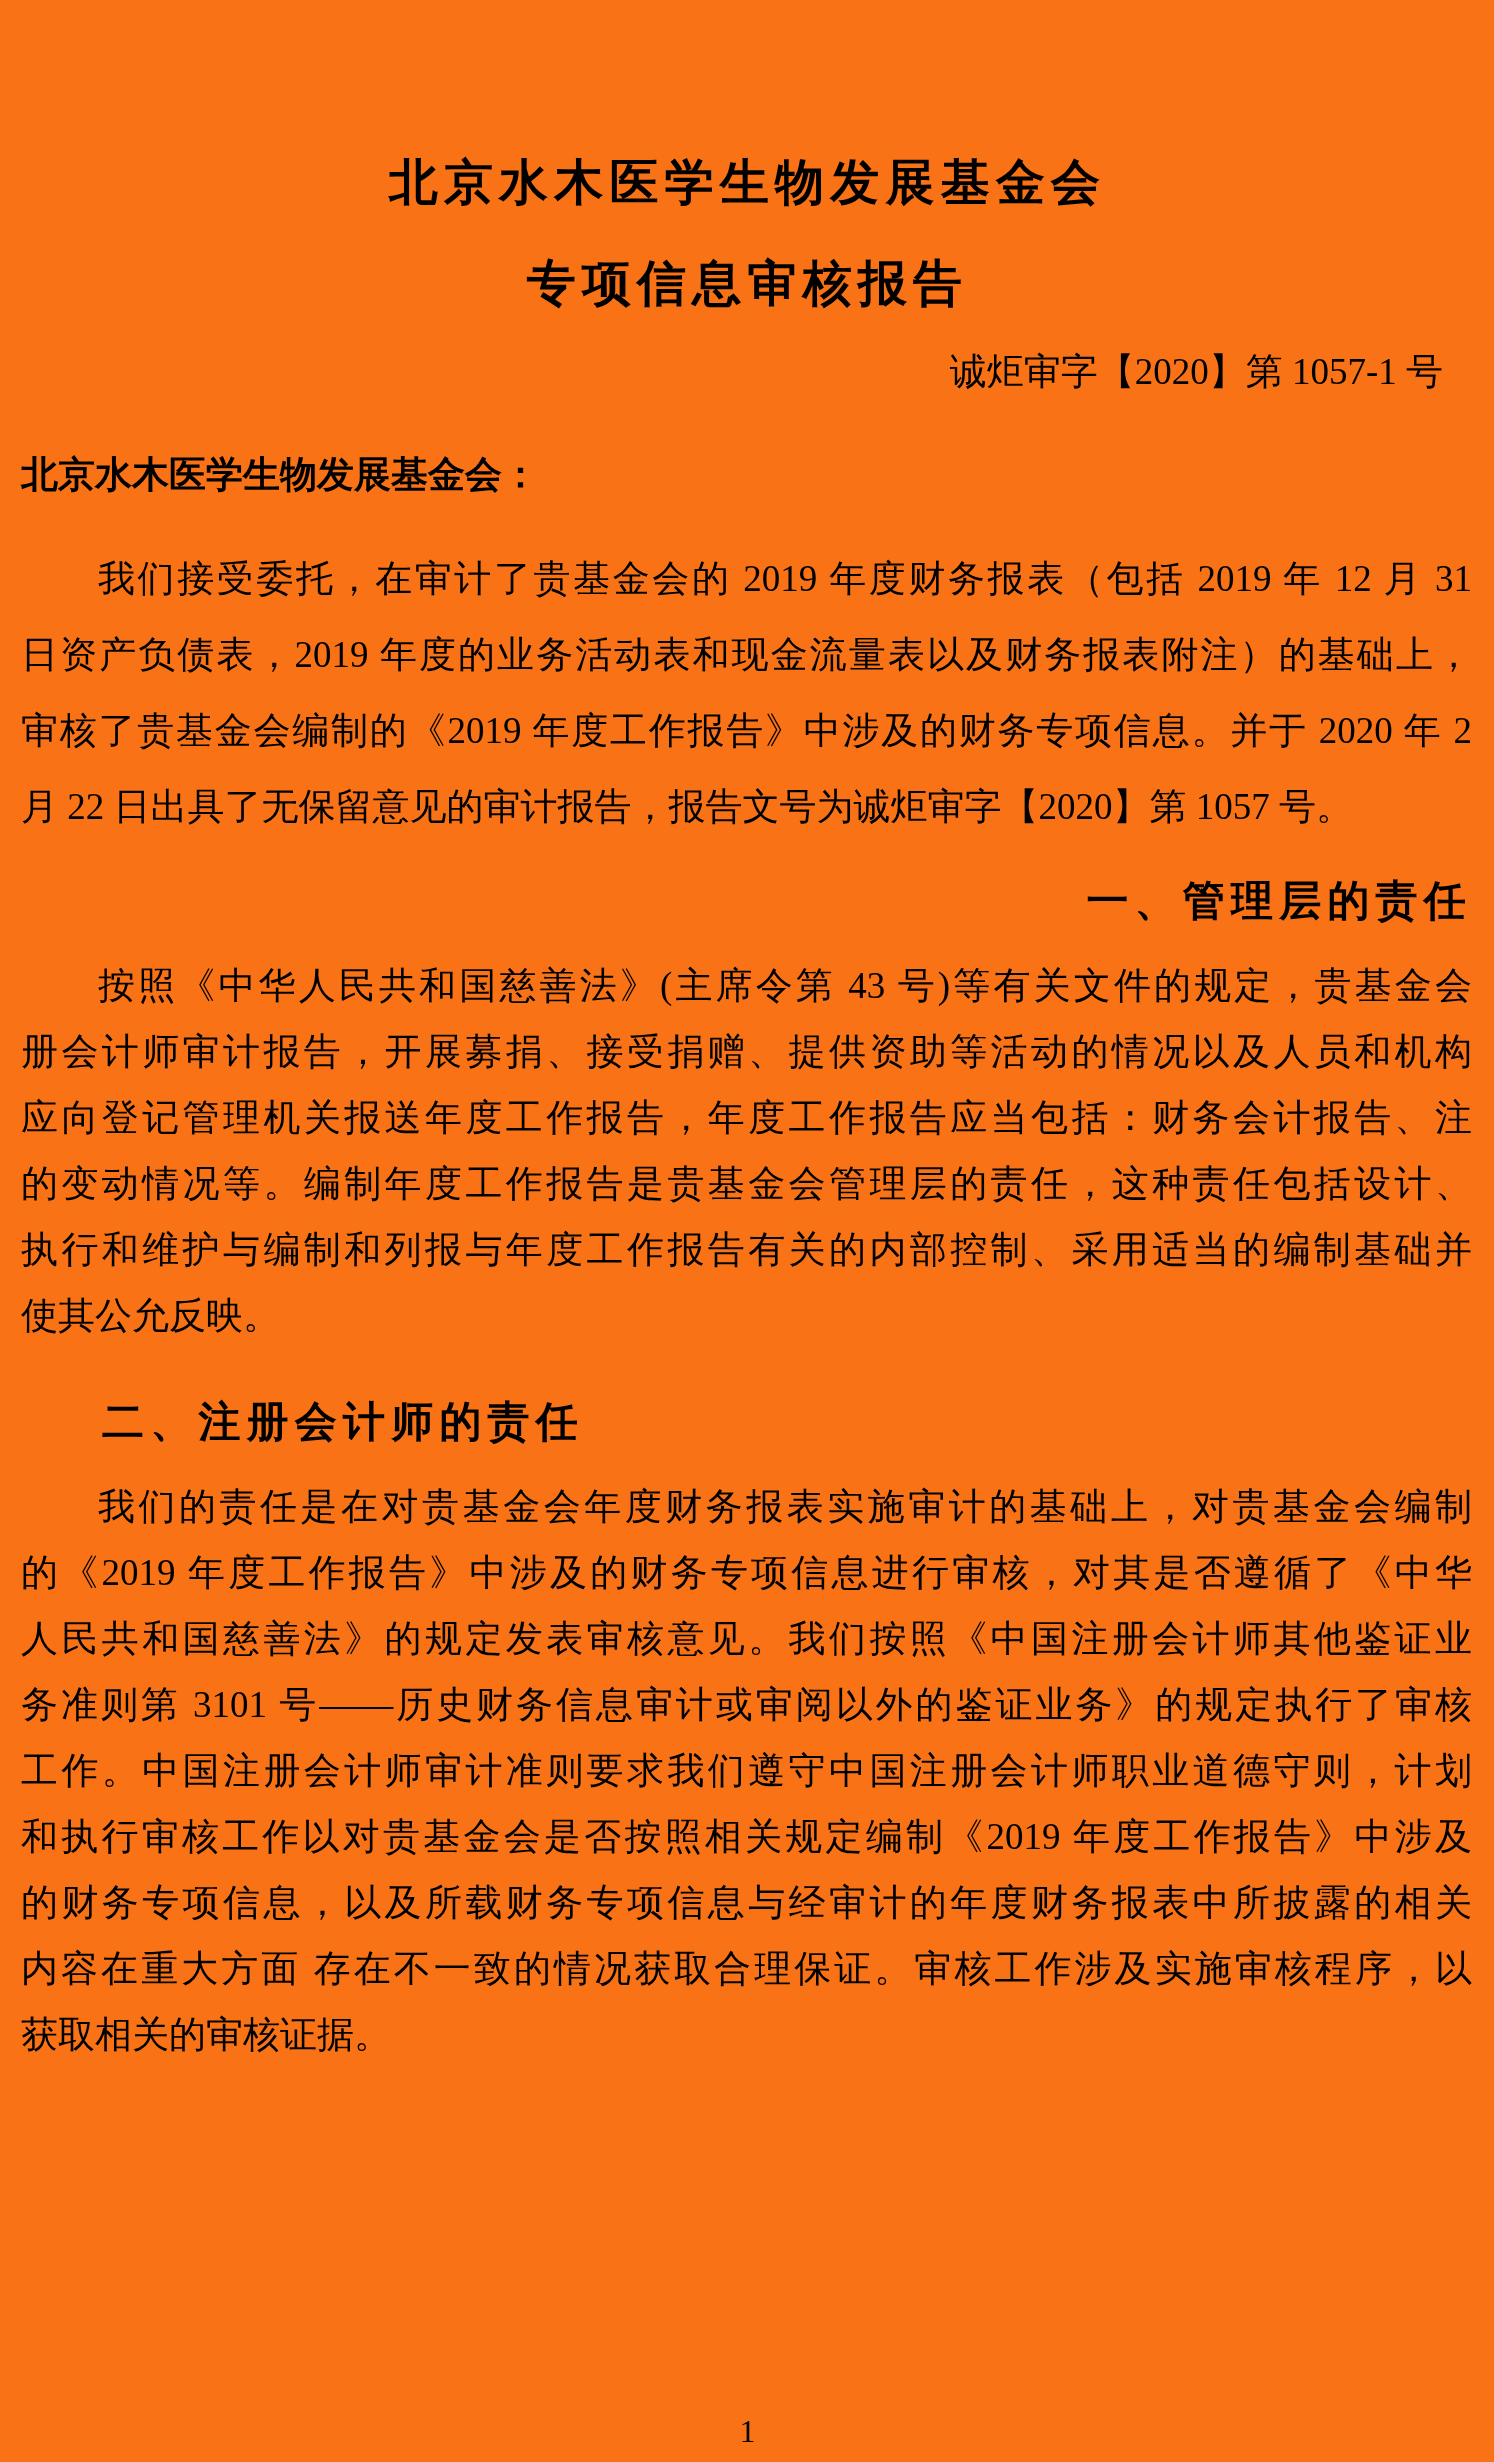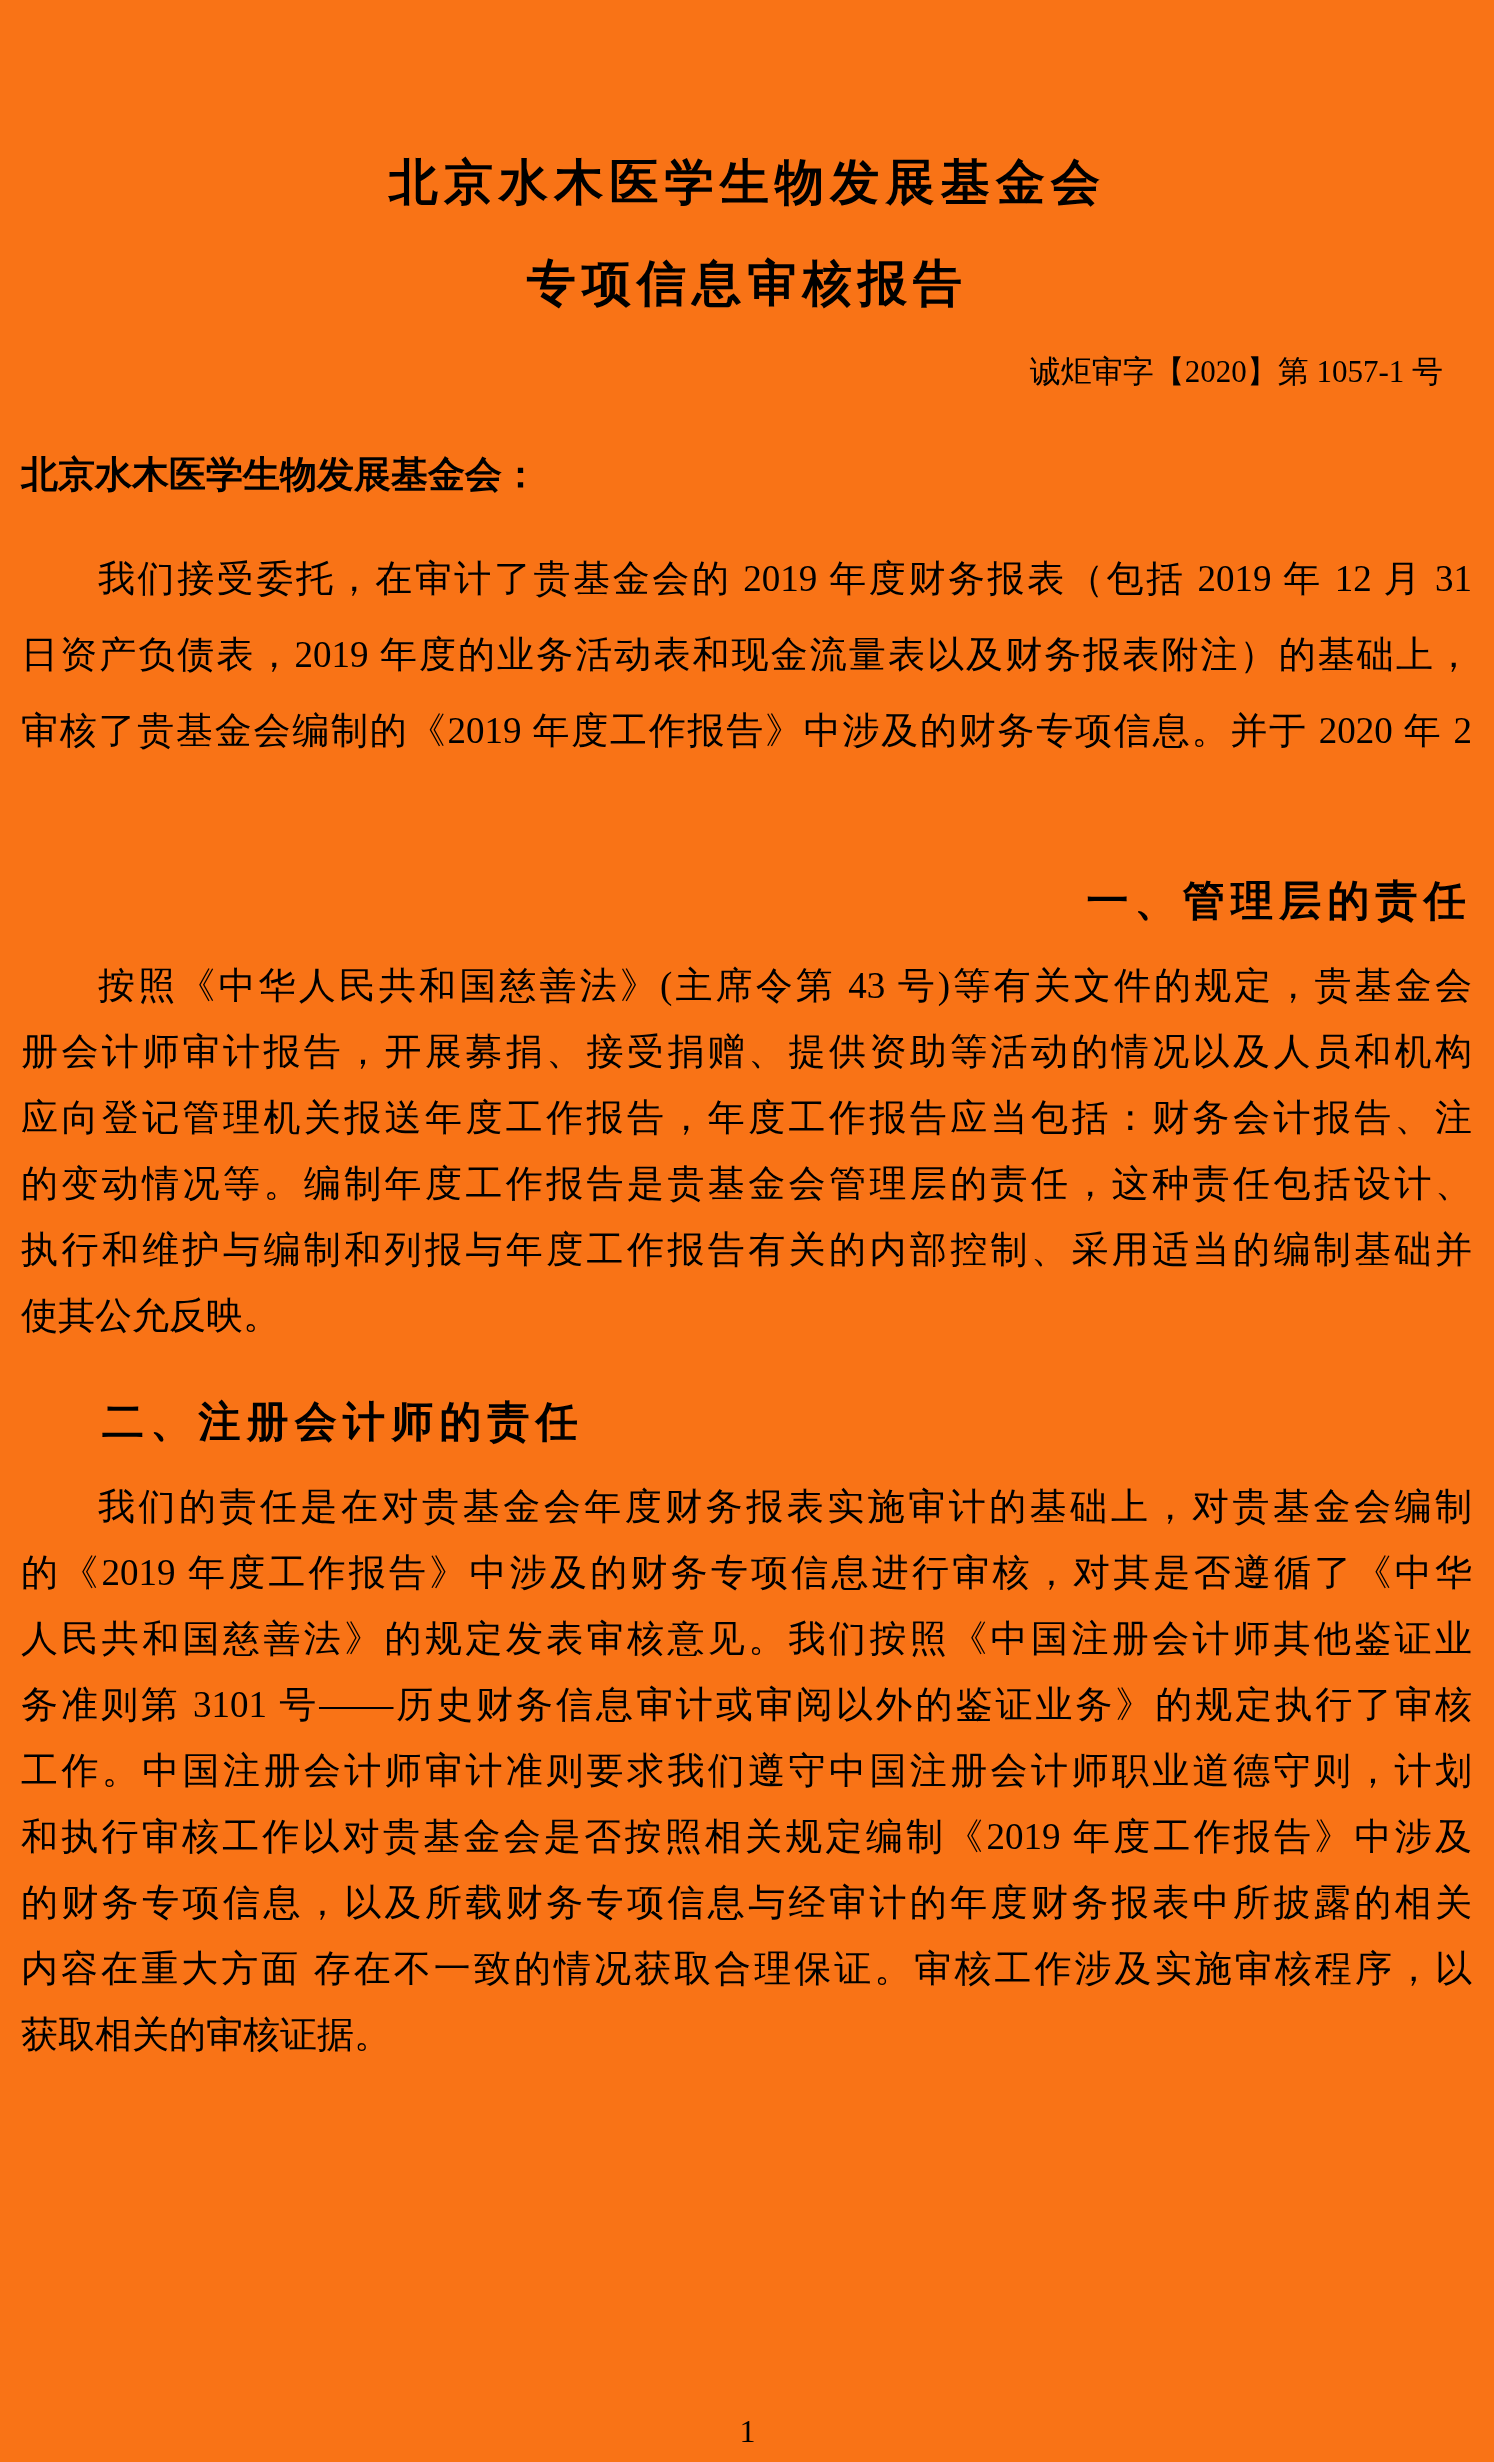--- a/index.html
+++ b/index.html
@@ -33,21 +33,21 @@
   .doc-title.line1 { top: 153px; }
   .doc-title.line2 { top: 254px; }
 
   
   .ref-number {
     position: absolute;
     top: 349px;
     left: 21px;
     right: 52px;
     text-align: right;
-    font-size: 31px;
+    font-size: 37px;
     line-height: 45px;
     white-space: nowrap;
   }
 
   
   .salutation {
     position: absolute;
     top: 452px;
     left: 21px;
     right: 23px;
@@ -112,20 +112,21 @@
   <div class="doc-title line2">专项信息审核报告</div>
 
   <div class="ref-number">诚炬审字【2020】第 1057-1 号</div>
 
   <div class="salutation">北京水木医学生物发展基金会：</div>
 
   <div class="para p1">
     <div class="line first">我们接受委托，在审计了贵基金会的 2019 年度财务报表（包括 2019 年 12 月 31</div>
     <div class="line">日资产负债表，2019 年度的业务活动表和现金流量表以及财务报表附注）的基础上，</div>
     <div class="line">审核了贵基金会编制的《2019 年度工作报告》中涉及的财务专项信息。并于 2020 年 2</div>
+    <div class="line last">月 22 日出具了无保留意见的审计报告，报告文号为诚炬审字【2020】第 1057 号。</div>
   </div>
 
   <div class="section-heading h1">一、管理层的责任</div>
 
   <div class="para p2">
     <div class="line first">按照《中华人民共和国慈善法》(主席令第 43 号)等有关文件的规定，贵基金会</div>
     <div class="line">册会计师审计报告，开展募捐、接受捐赠、提供资助等活动的情况以及人员和机构</div>
     <div class="line">应向登记管理机关报送年度工作报告，年度工作报告应当包括：财务会计报告、注</div>
     <div class="line">的变动情况等。编制年度工作报告是贵基金会管理层的责任，这种责任包括设计、</div>
     <div class="line">执行和维护与编制和列报与年度工作报告有关的内部控制、采用适当的编制基础并</div>

